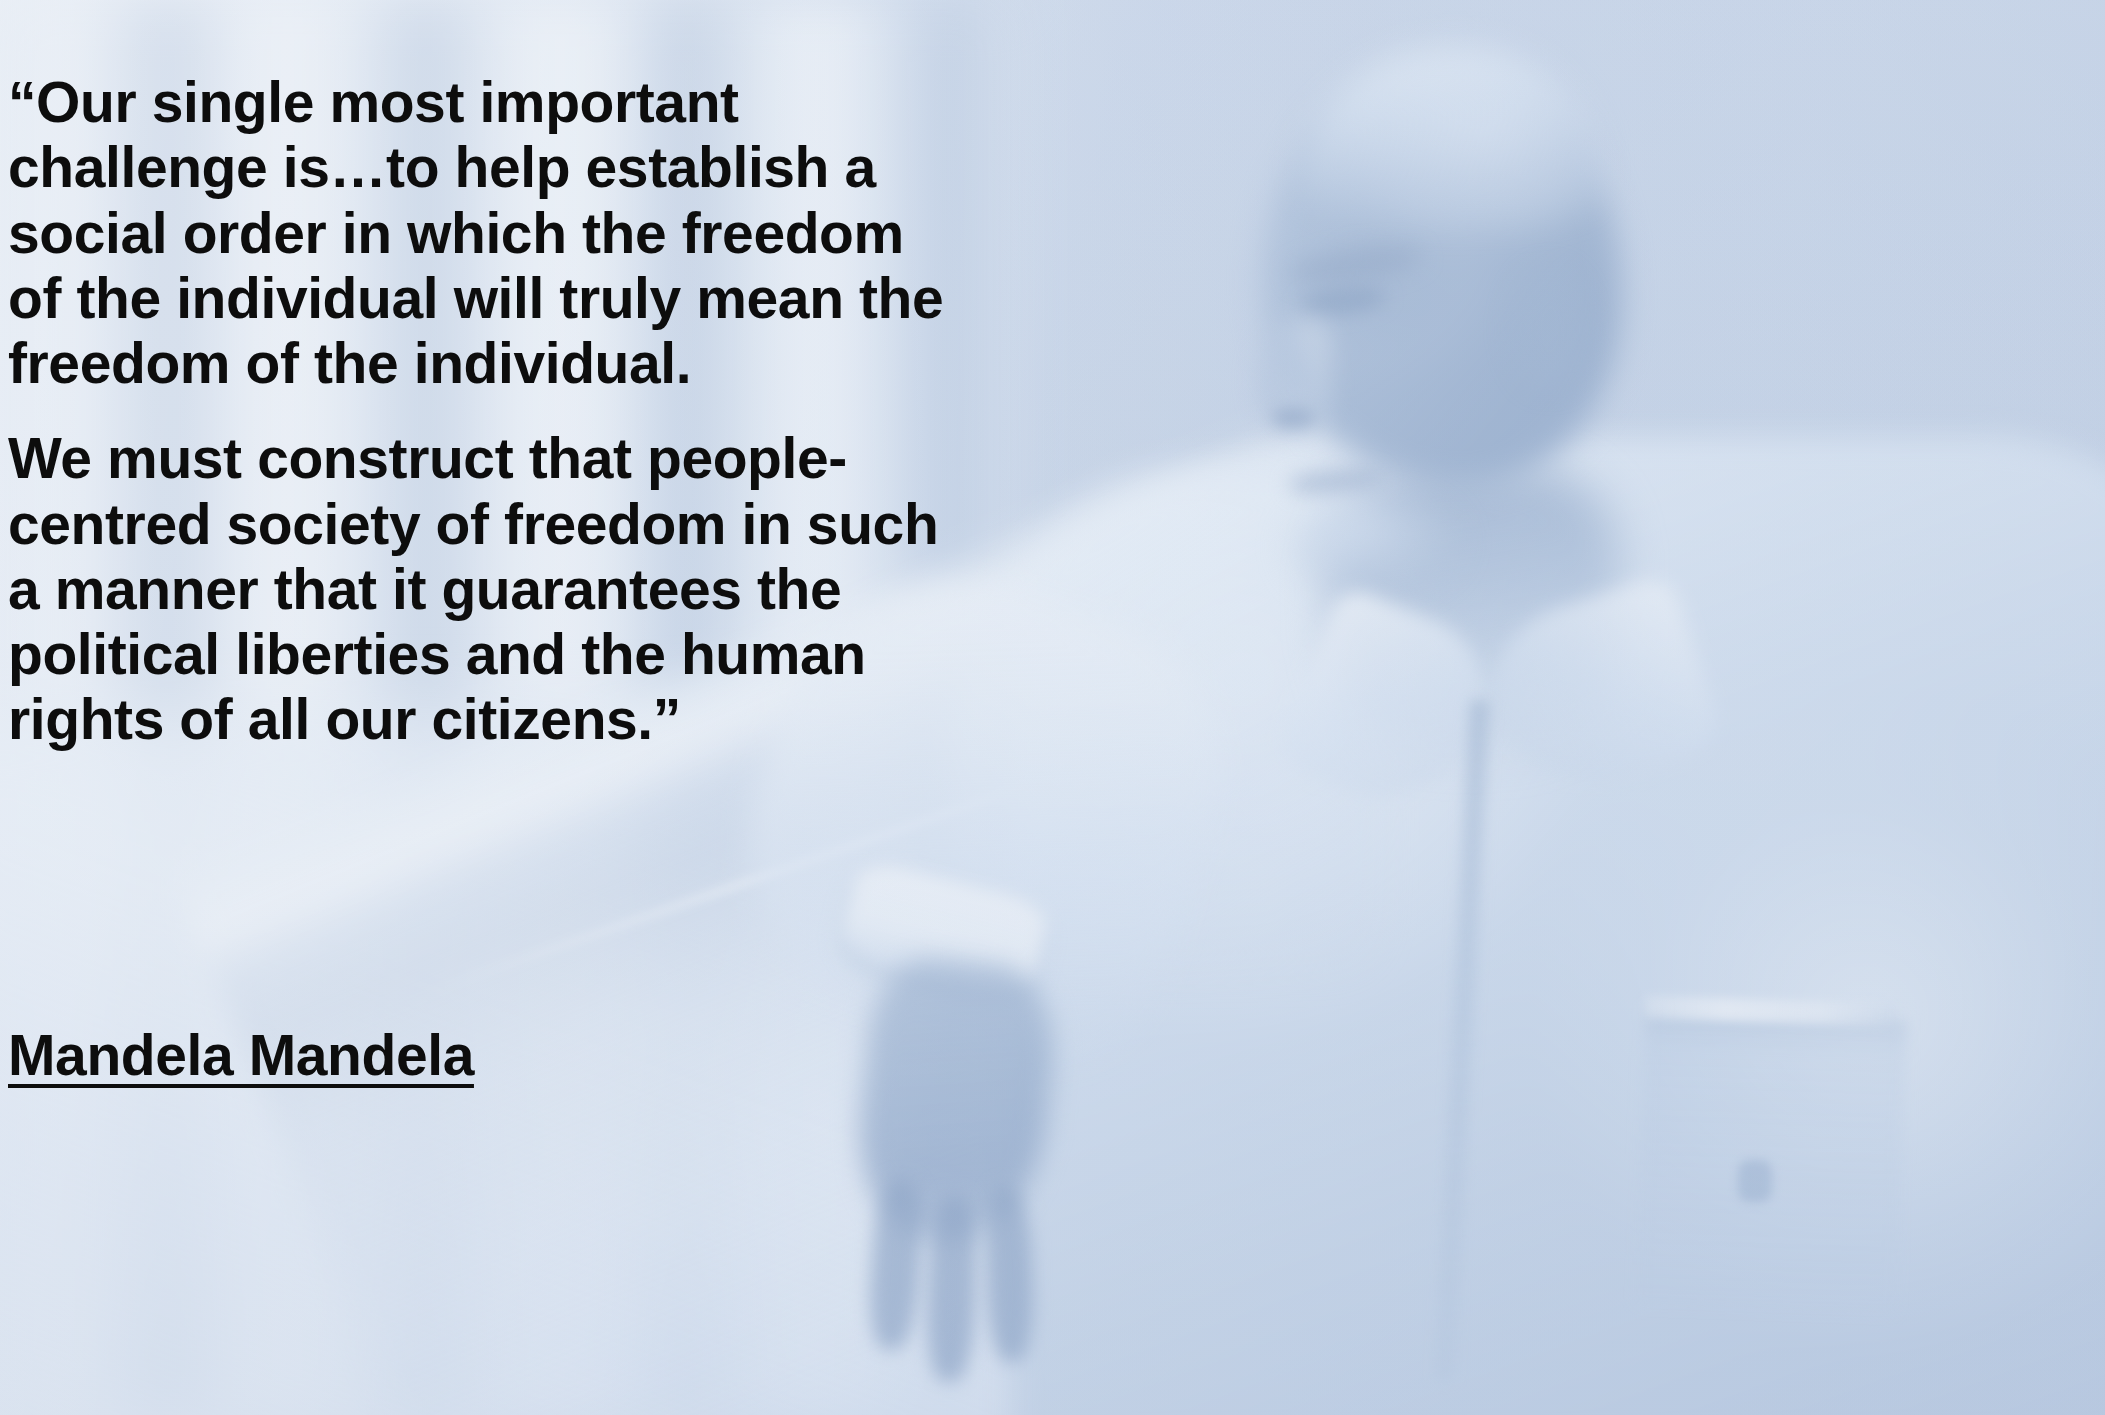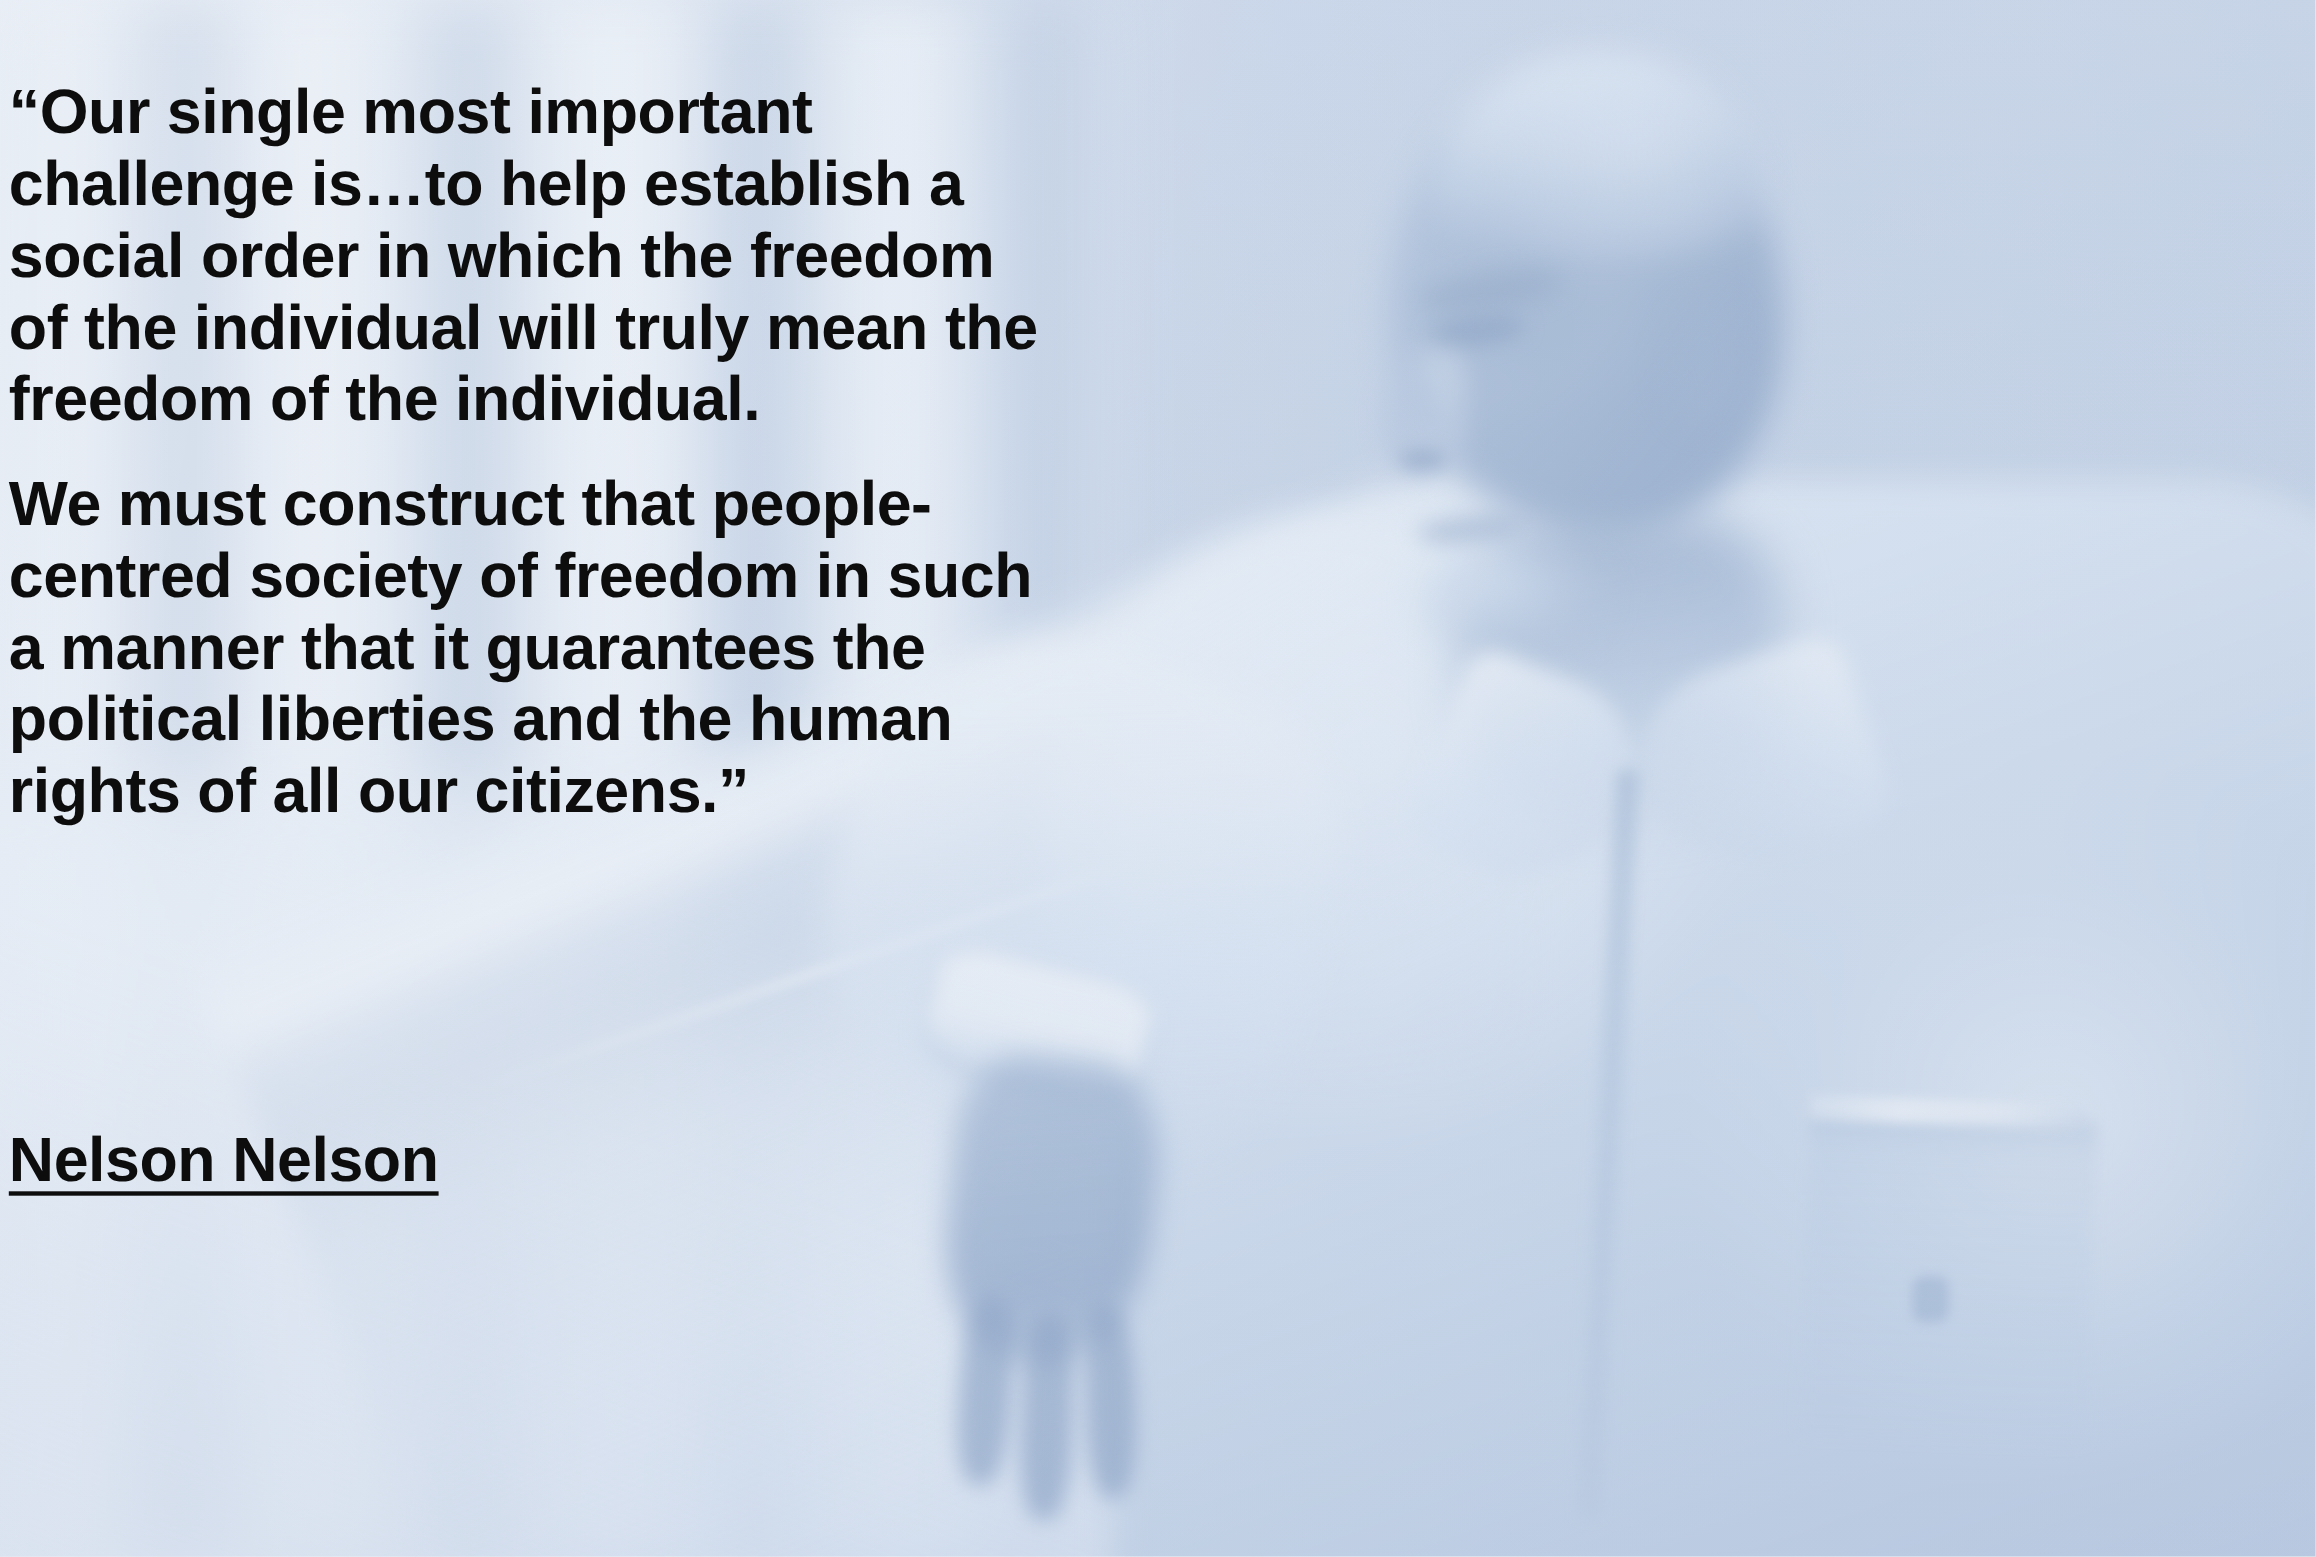--- a/index.html
+++ b/index.html
@@ -521,16 +521,16 @@
     <div class="tint"></div>
   </div>
 
   <div class="text-layer">
 
     <div class="quote-block">
       <p class="para p1">“Our single most important challenge is…to help establish a social order in which the freedom of the individual will truly mean the freedom of the individual.</p>
       <p class="para p2">We must construct that people-centred society of freedom in such a manner that it guarantees the political liberties and the human rights of all our citizens.”</p>
     </div>
 
-    <div class="attribution">Nelson Nelson</div>
+    <div class="attribution">Mandela Mandela</div>
 
   </div>
 </div>
 
 </body></html>

